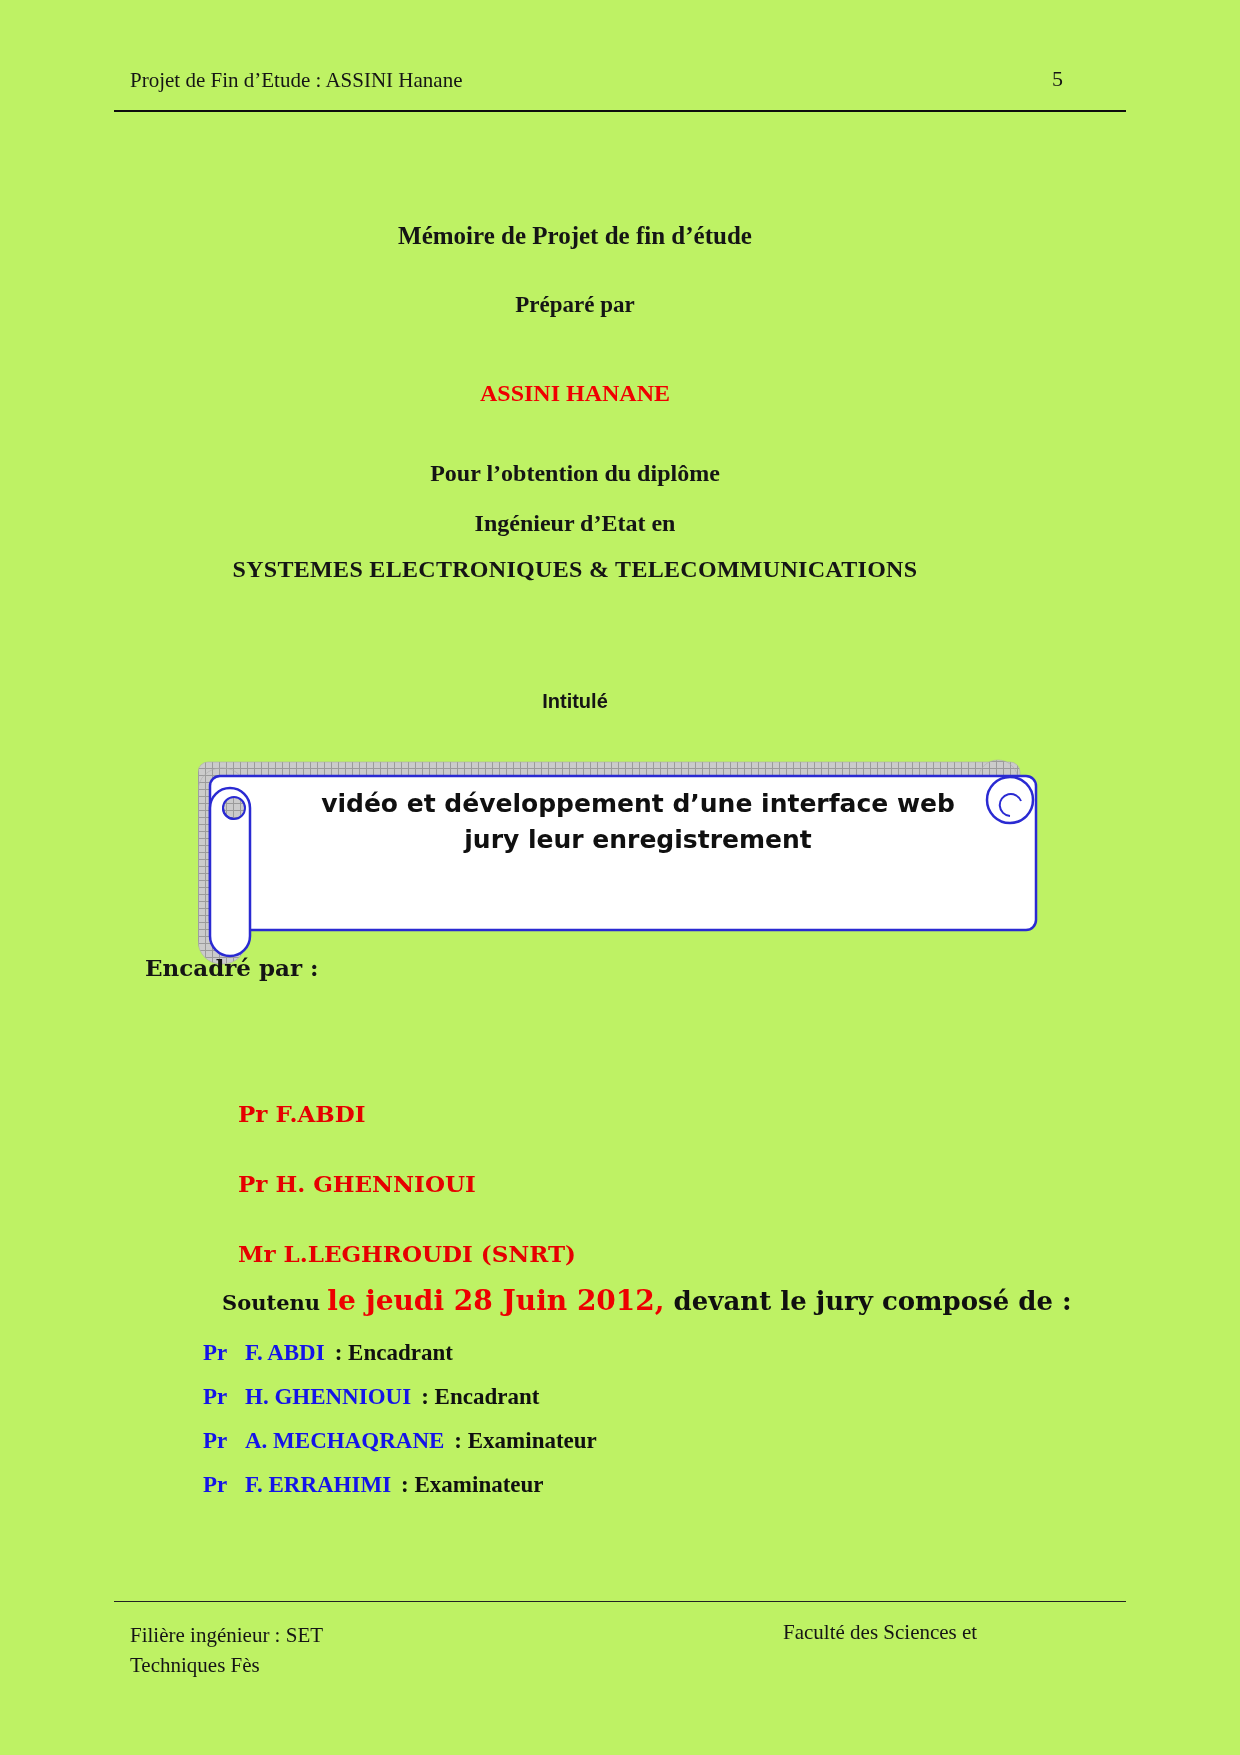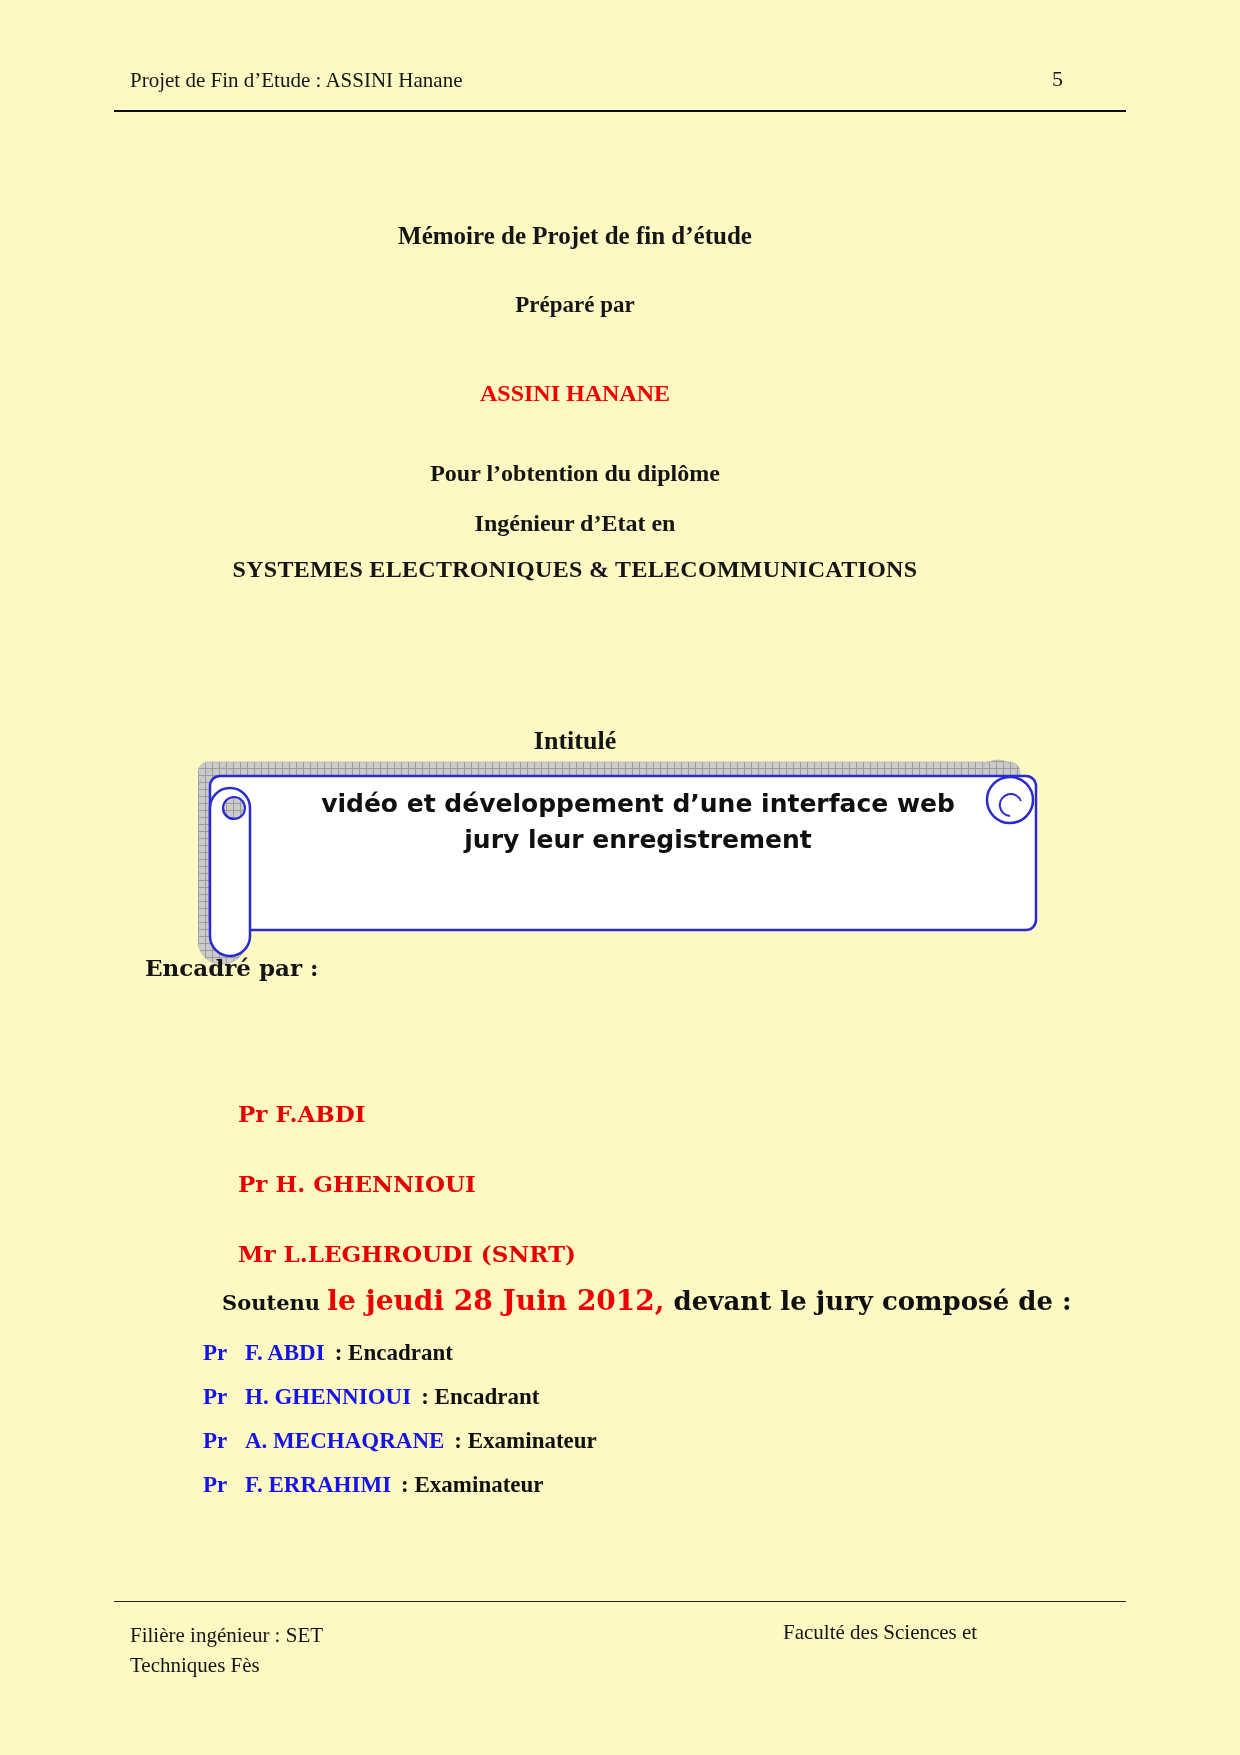--- a/index.html
+++ b/index.html
@@ -1,37 +1,37 @@
 <!DOCTYPE html>
 <html><head>
 <meta charset="utf-8">
 <style>
   html,body{margin:0;padding:0;background:#ffffff;}
   .page{
     position:relative;
     width:1240px;
     height:1755px;
-    background:#fef9c3;
+    background:#bef264;
     font-family:"Liberation Serif", serif;
     color:#151515;
     overflow:hidden;
   }
   
   .hdr-title{position:absolute;top:68px;left:130px;font-size:21px;}
   .hdr-page{position:absolute;top:66px;left:1052px;font-size:22px;}
   .hdr-rule{position:absolute;top:110px;left:114px;right:114px;border-top:2.5px solid #0d0d0d;}
   
   .cline{position:absolute;left:130px;width:890px;text-align:center;font-weight:bold;}
   .memoire{top:222px;font-size:25px;}
   .prepare{top:292px;font-size:23px;}
   .author{top:380px;font-size:24px;color:#f00000;}
   .diploma1{top:460px;font-size:24px;}
   .diploma2{top:510px;font-size:24px;}
   .program{top:556px;font-size:24px;letter-spacing:.3px;}
-  .intitule{top:690px;font-size:26px;font-family:Liberation Serif, serif;margin-top:36px;}
+  .intitule{top:690px;font-size:20px;font-family:Liberation Sans, sans-serif;}
   
   .banner{position:absolute;left:198px;top:754px;width:860px;height:240px;}
   .banner svg{position:absolute;left:0;top:0;}
   .banner-text{
     position:absolute;left:50px;right:30px;top:32px;
     text-align:center;
     font-family:"DejaVu Sans", sans-serif;
     font-weight:bold;
     font-size:25px;
     line-height:36px;

